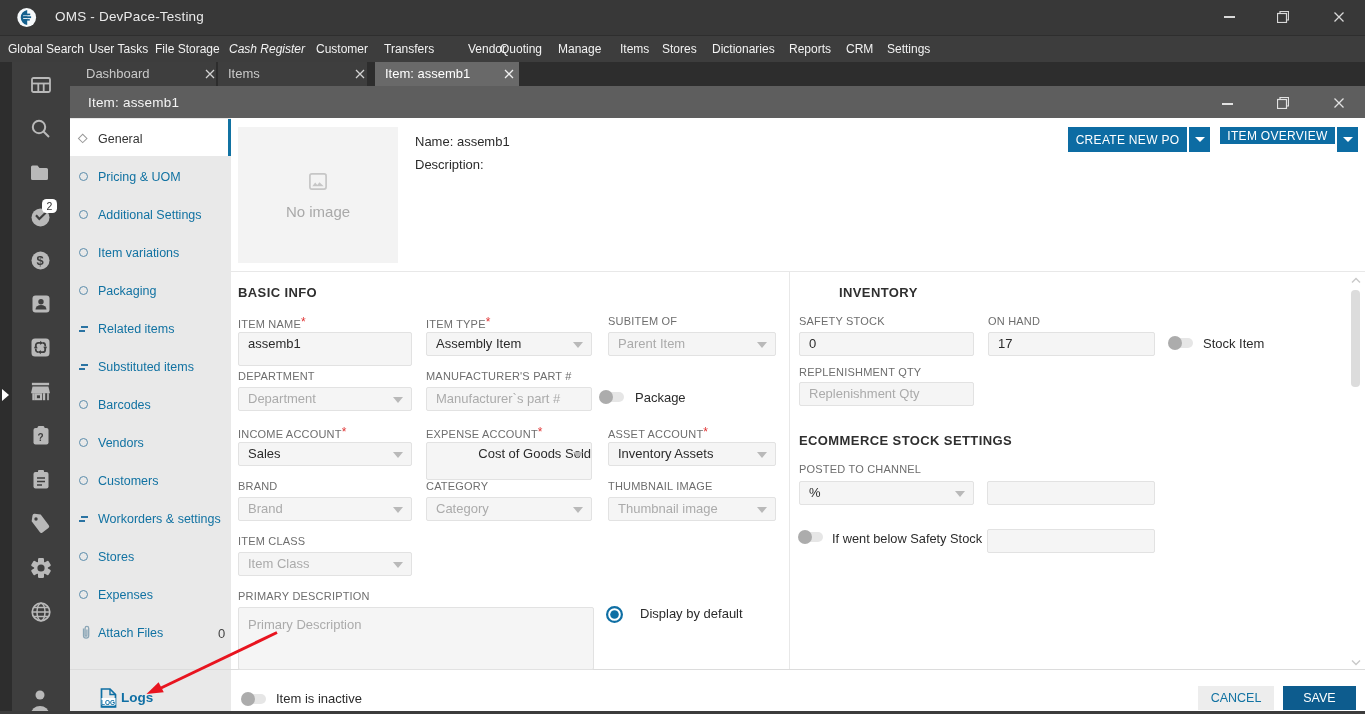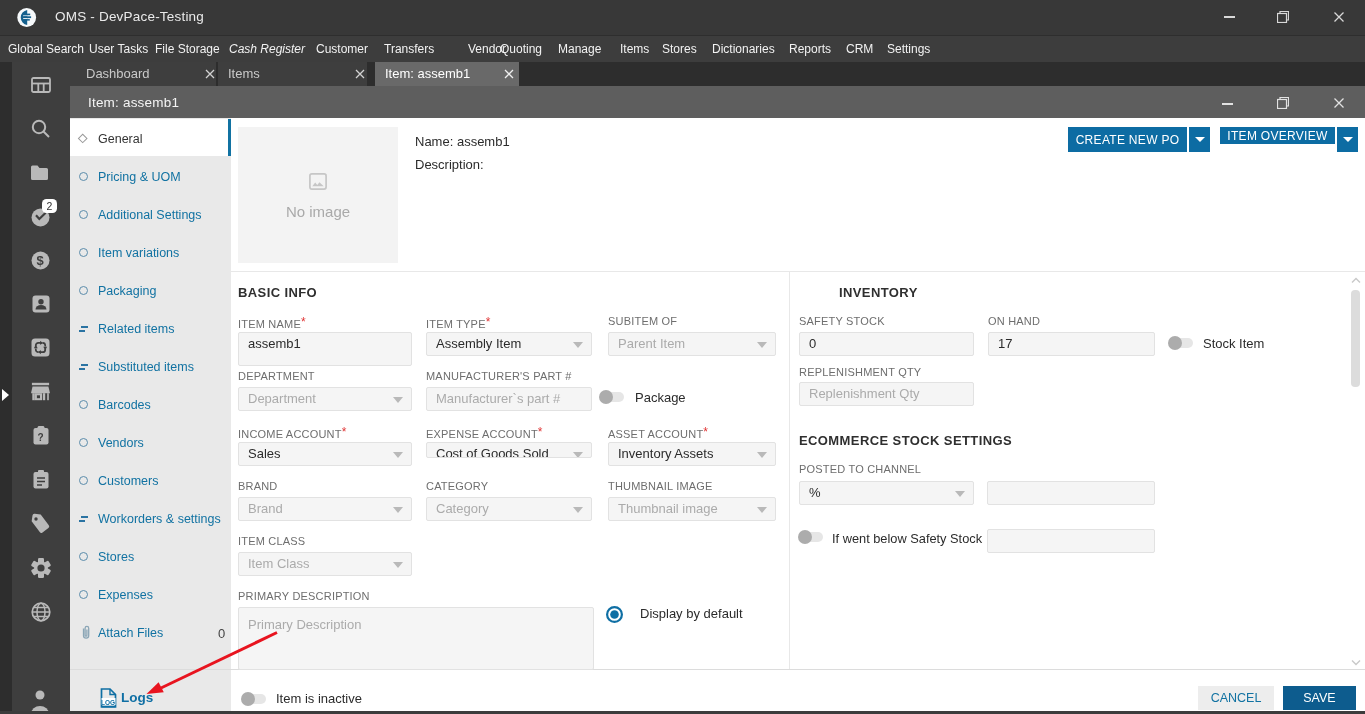--- a/index.html
+++ b/index.html
@@ -327,21 +327,21 @@
     <div class="lbl" style="left:238px;top:370px;">DEPARTMENT</div>
     <div class="lbl" style="left:426px;top:370px;">MANUFACTURER'S PART #</div>
     <div class="inp" style="left:238px;top:387px;width:174px;height:24px;"><span class="ph">Department</span><span class="caret"></span></div>
     <div class="inp" style="left:426px;top:387px;width:166px;height:24px;"><span class="ph">Manufacturer`s part #</span></div>
     <div class="tgl" style="left:600px;top:392px;"></div>
     <div class="tgltxt" style="left:635px;top:390px;">Package</div>
     <div class="lbl" style="left:238px;top:425px;">INCOME ACCOUNT<span class="req">*</span></div>
     <div class="lbl" style="left:426px;top:425px;">EXPENSE ACCOUNT<span class="req">*</span></div>
     <div class="lbl" style="left:608px;top:425px;">ASSET ACCOUNT<span class="req">*</span></div>
     <div class="inp" style="left:238px;top:442px;width:174px;height:24px;">Sales<span class="caret"></span></div>
-    <div class="inp" style="left:426px;top:442px;width:166px;height:16px;">Cost of Goods Sold<span class="caret"></span></div>
+    <div class="inp" style="left:426px;top:442px;width:166px;height:38px;text-align:right;">Cost of Goods Sold<span class="caret"></span></div>
     <div class="inp" style="left:608px;top:442px;width:168px;height:24px;">Inventory Assets<span class="caret"></span></div>
     <div class="lbl" style="left:238px;top:480px;">BRAND</div>
     <div class="lbl" style="left:426px;top:480px;">CATEGORY</div>
     <div class="lbl" style="left:608px;top:480px;">THUMBNAIL IMAGE</div>
     <div class="inp" style="left:238px;top:497px;width:174px;height:24px;"><span class="ph">Brand</span><span class="caret"></span></div>
     <div class="inp" style="left:426px;top:497px;width:166px;height:24px;"><span class="ph">Category</span><span class="caret"></span></div>
     <div class="inp" style="left:608px;top:497px;width:168px;height:24px;"><span class="ph">Thumbnail image</span><span class="caret"></span></div>
     <div class="lbl" style="left:238px;top:535px;">ITEM CLASS</div>
     <div class="inp" style="left:238px;top:552px;width:174px;height:24px;"><span class="ph">Item Class</span><span class="caret"></span></div>
     <div class="lbl" style="left:238px;top:590px;">PRIMARY DESCRIPTION</div>

